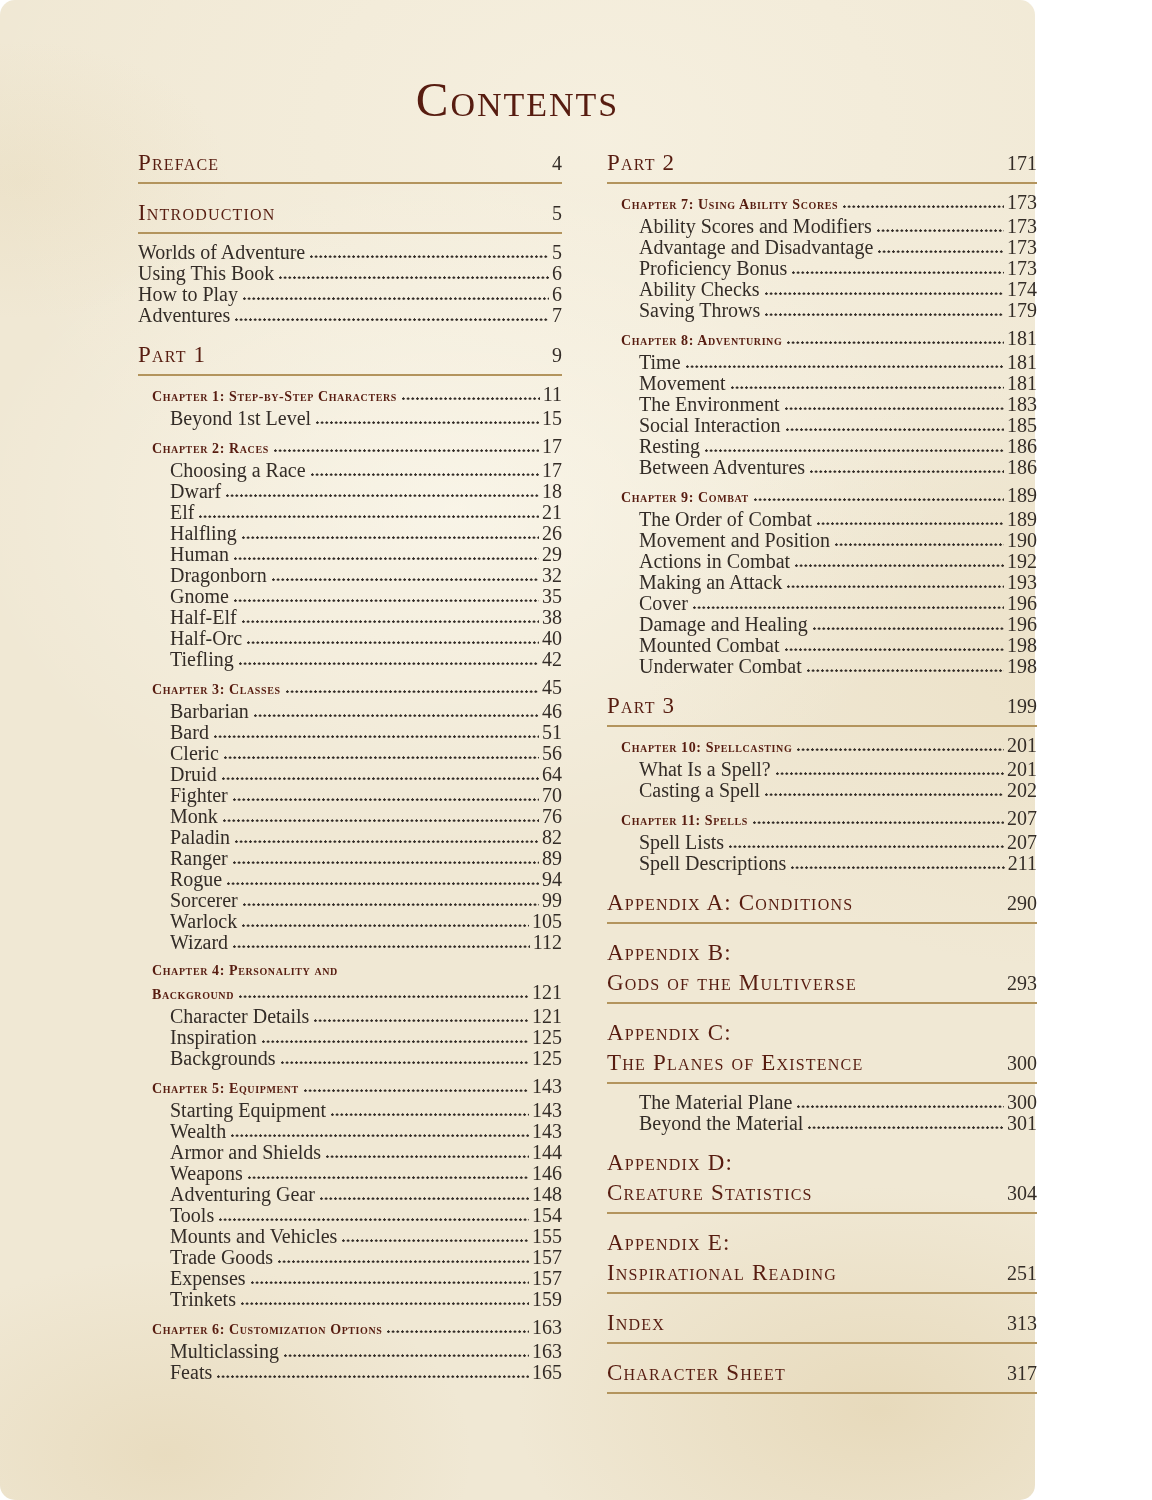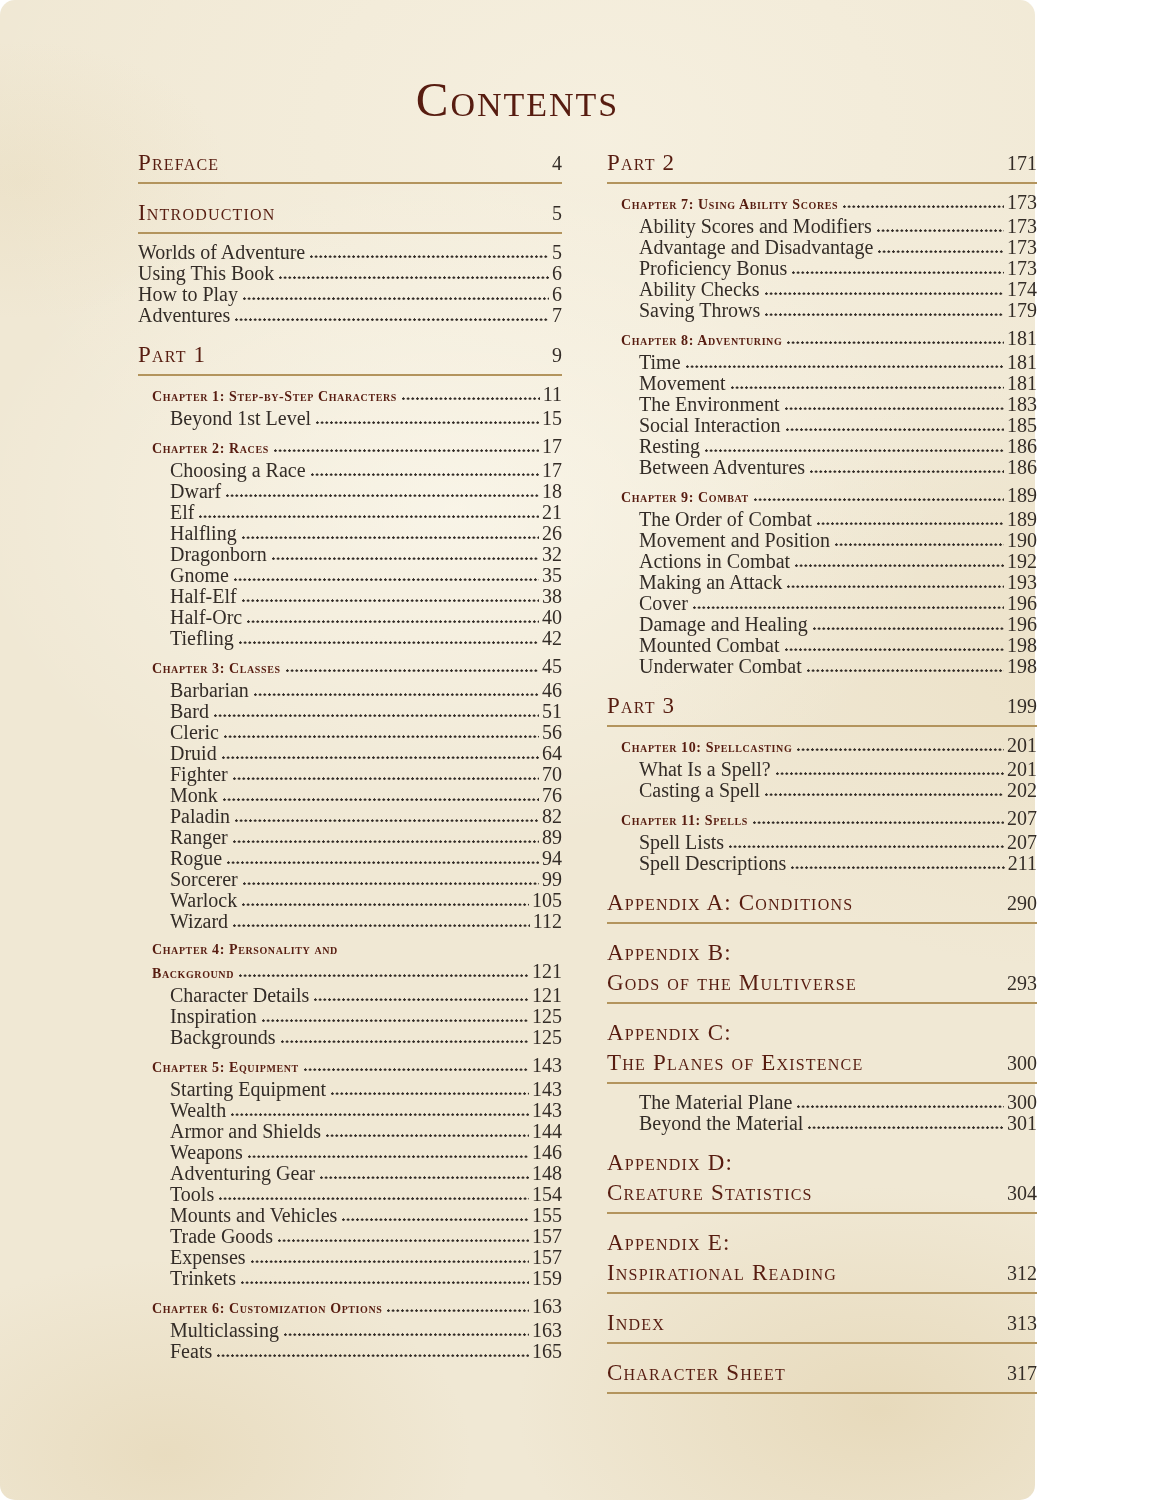--- a/index.html
+++ b/index.html
@@ -223,20 +223,27 @@
       </div>
       <div class="entry sub ind2">
         <div class="row">
           <span class="b-label">Halfling</span>
           <span class="dots"></span>
           <span class="r-page">26</span>
         </div>
       </div>
       <div class="entry sub ind2">
         <div class="row">
+          <span class="b-label">Human</span>
+          <span class="dots"></span>
+          <span class="r-page">29</span>
+        </div>
+      </div>
+      <div class="entry sub ind2">
+        <div class="row">
           <span class="b-label">Dragonborn</span>
           <span class="dots"></span>
           <span class="r-page">32</span>
         </div>
       </div>
       <div class="entry sub ind2">
         <div class="row">
           <span class="b-label">Gnome</span>
           <span class="dots"></span>
           <span class="r-page">35</span>
@@ -739,21 +746,21 @@
           <span class="s-label">Creature Statistics</span>
           <span class="s-page">304</span>
         </div>
       </div>
       <div class="entry section2 ind0">
         <div class="hline">
           <span class="s-label">Appendix E:</span>
         </div>
         <div class="hline">
           <span class="s-label">Inspirational Reading</span>
-          <span class="s-page">312</span>
+          <span class="s-page">251</span>
         </div>
       </div>
       <div class="entry section ind0">
         <div class="hline">
           <span class="s-label">Index</span>
           <span class="s-page">313</span>
         </div>
       </div>
       <div class="entry section ind0">
         <div class="hline">

